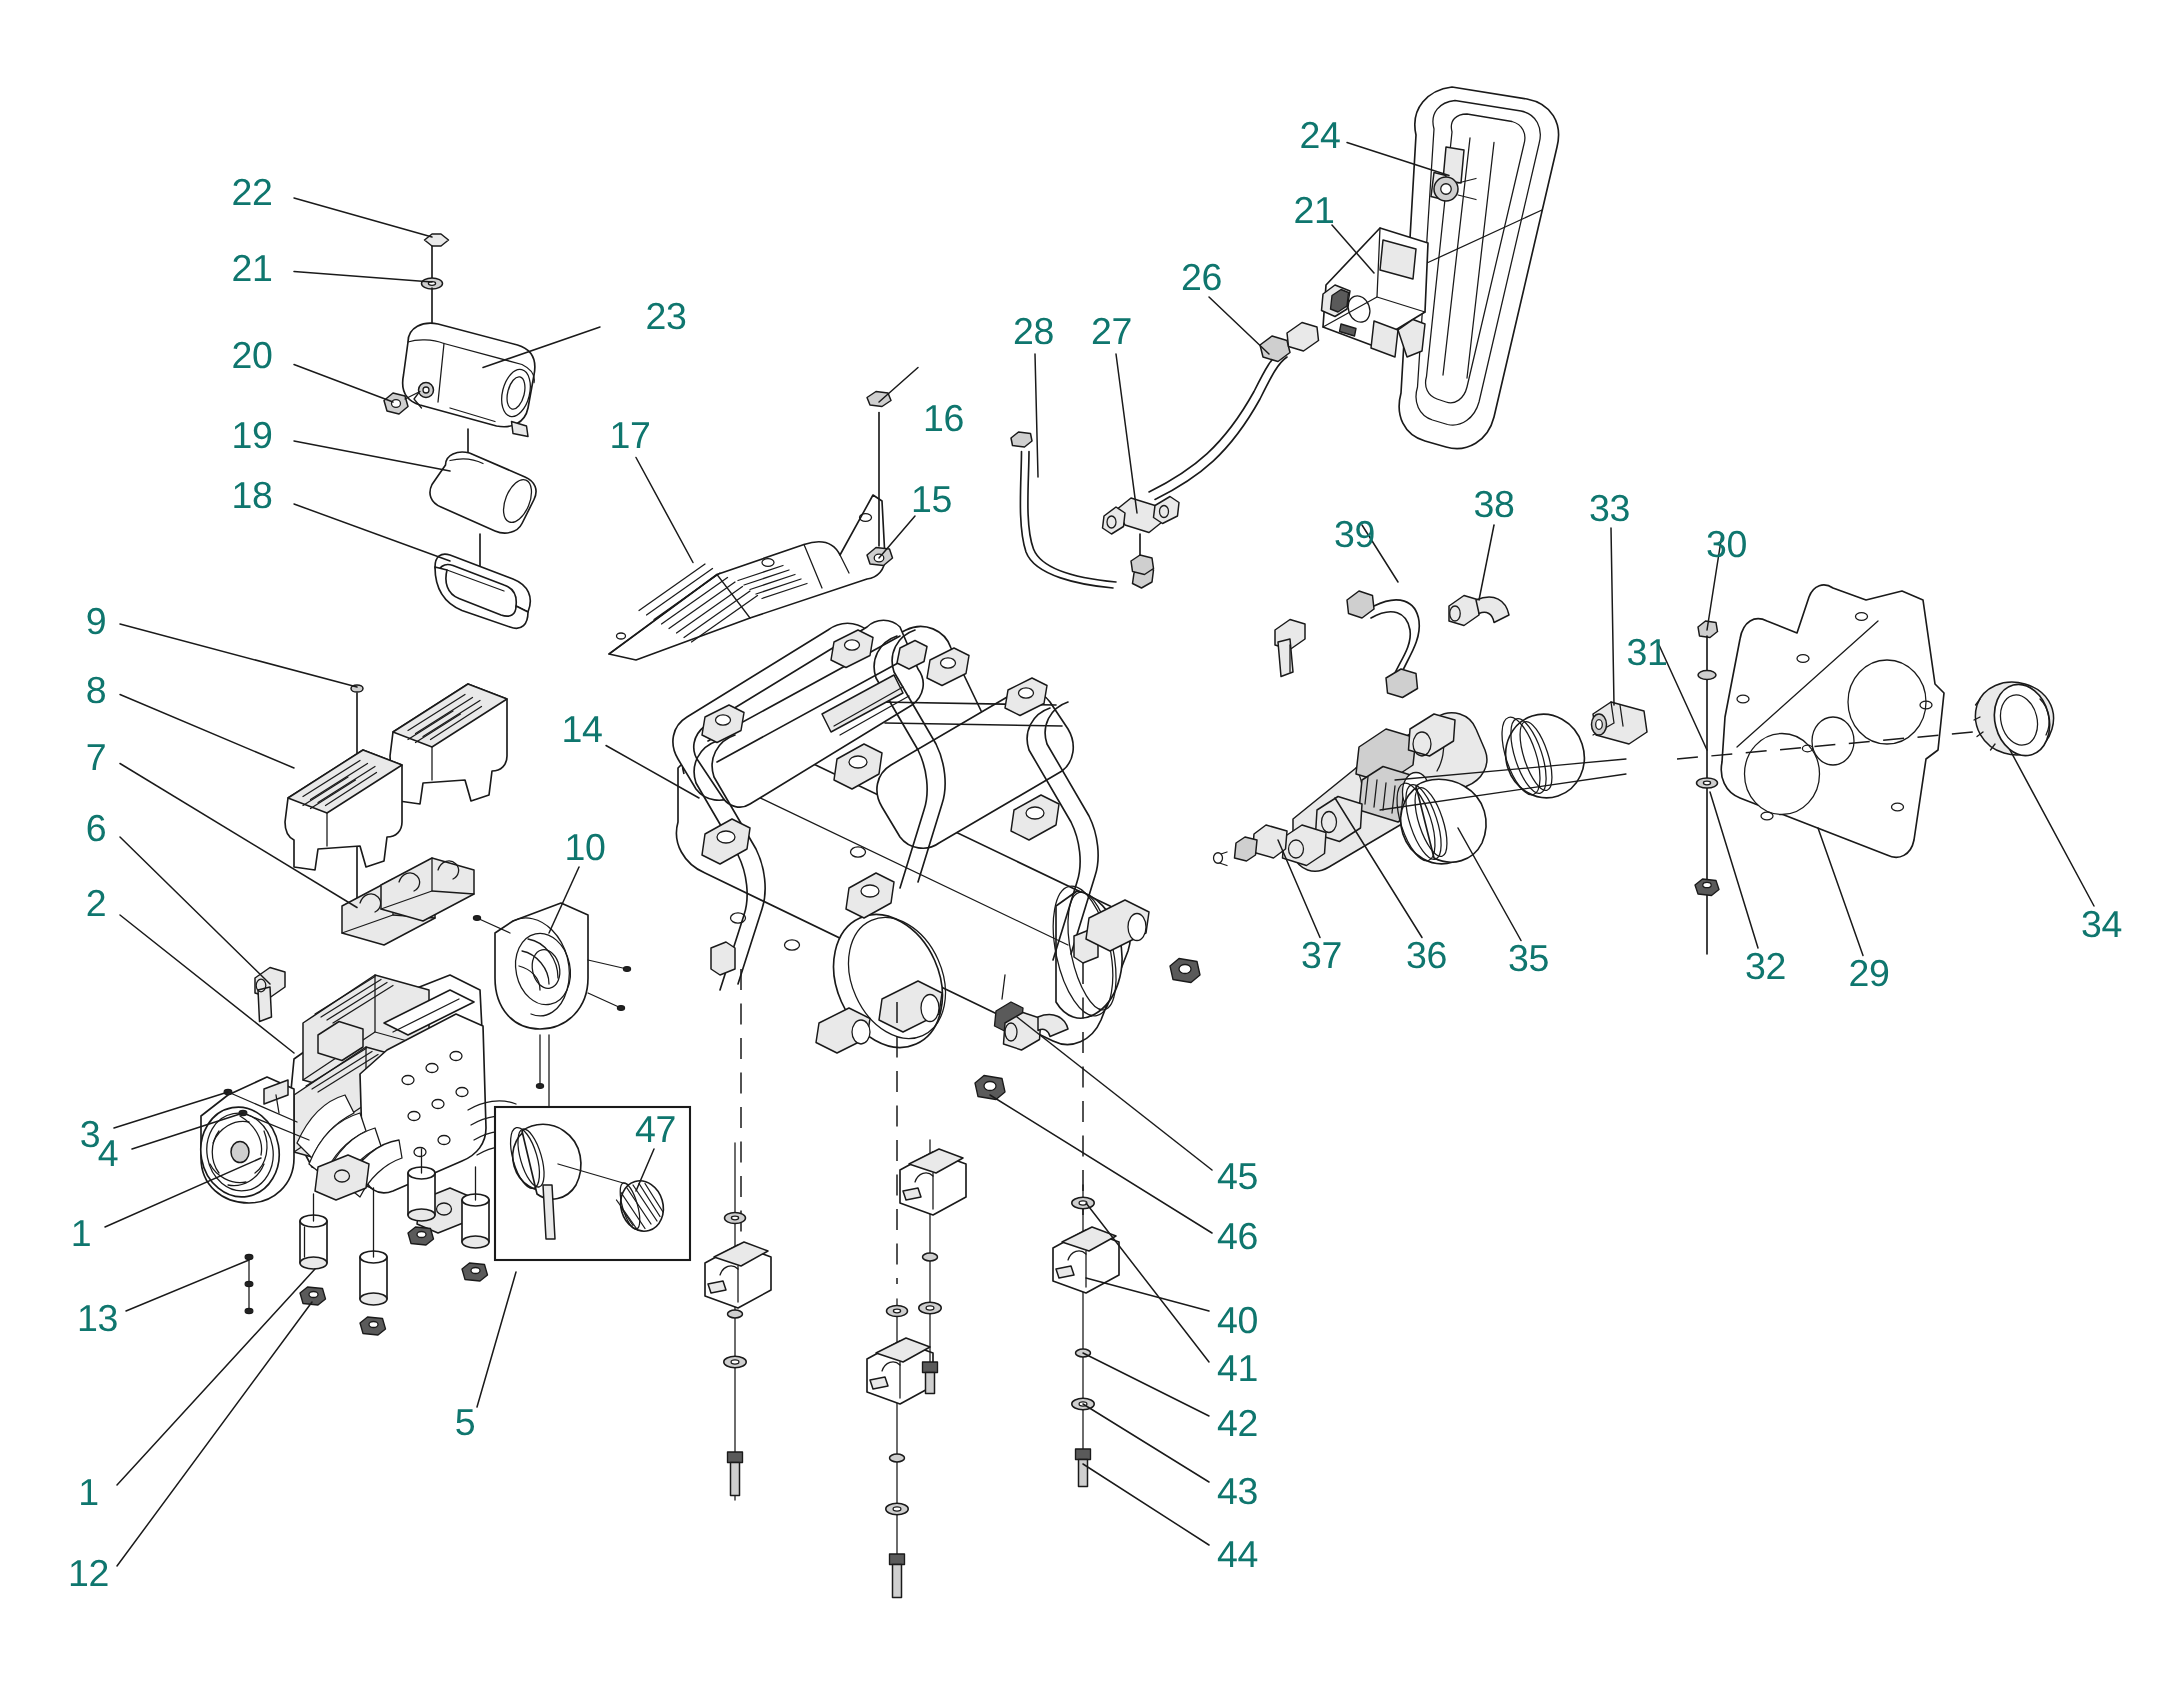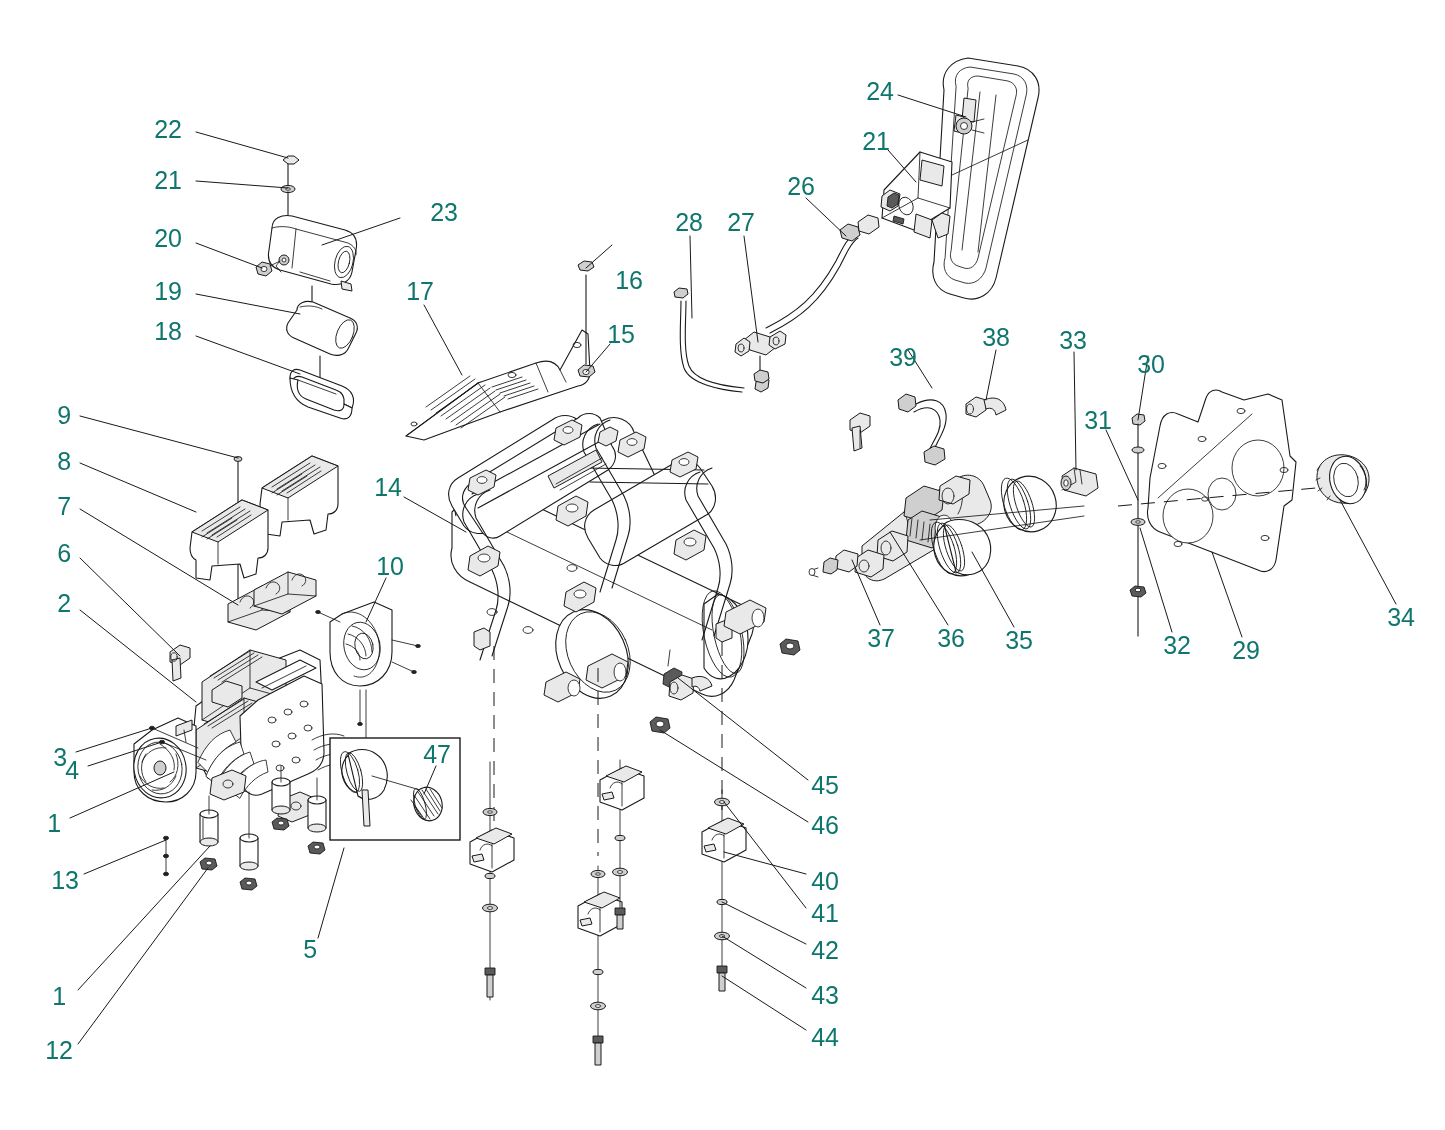--- a/index.html
+++ b/index.html
@@ -838,21 +838,21 @@
       <div class="callout-label" style="left: 621px; top: 334px;">15</div>
       <div class="callout-label" style="left: 689px; top: 222px;">28</div>
       <div class="callout-label" style="left: 741px; top: 222px;">27</div>
       <div class="callout-label" style="left: 801px; top: 186px;">26</div>
       <div class="callout-label" style="left: 880px; top: 91px;">24</div>
       <div class="callout-label" style="left: 876px; top: 141px;">21</div>
       <div class="callout-label" style="left: 903px; top: 357px;">39</div>
       <div class="callout-label" style="left: 996px; top: 337px;">38</div>
       <div class="callout-label" style="left: 1073px; top: 340px;">33</div>
       <div class="callout-label" style="left: 1151px; top: 344px; margin-top: 20px;">30</div>
-      <div class="callout-label" style="left: 1098px; top: 420px; text-align: center;">31</div>
+      <div class="callout-label" style="left: 1098px; top: 436px; text-align: center;">31</div>
       <div class="callout-label" style="left: 388px; top: 487px;">14</div>
       <div class="callout-label" style="left: 64px; top: 415px;">9</div>
       <div class="callout-label" style="left: 64px; top: 461px;">8</div>
       <div class="callout-label" style="left: 64px; top: 506px;">7</div>
       <div class="callout-label" style="left: 64px; top: 553px;">6</div>
       <div class="callout-label" style="left: 64px; top: 603px;">2</div>
       <div class="callout-label" style="left: 390px; top: 566px;">10</div>
       <div class="callout-label" style="left: 60px; top: 757px;">3</div>
       <div class="callout-label" style="left: 72px; top: 770px;">4</div>
       <div class="callout-label" style="left: 54px; top: 823px;">1</div>

